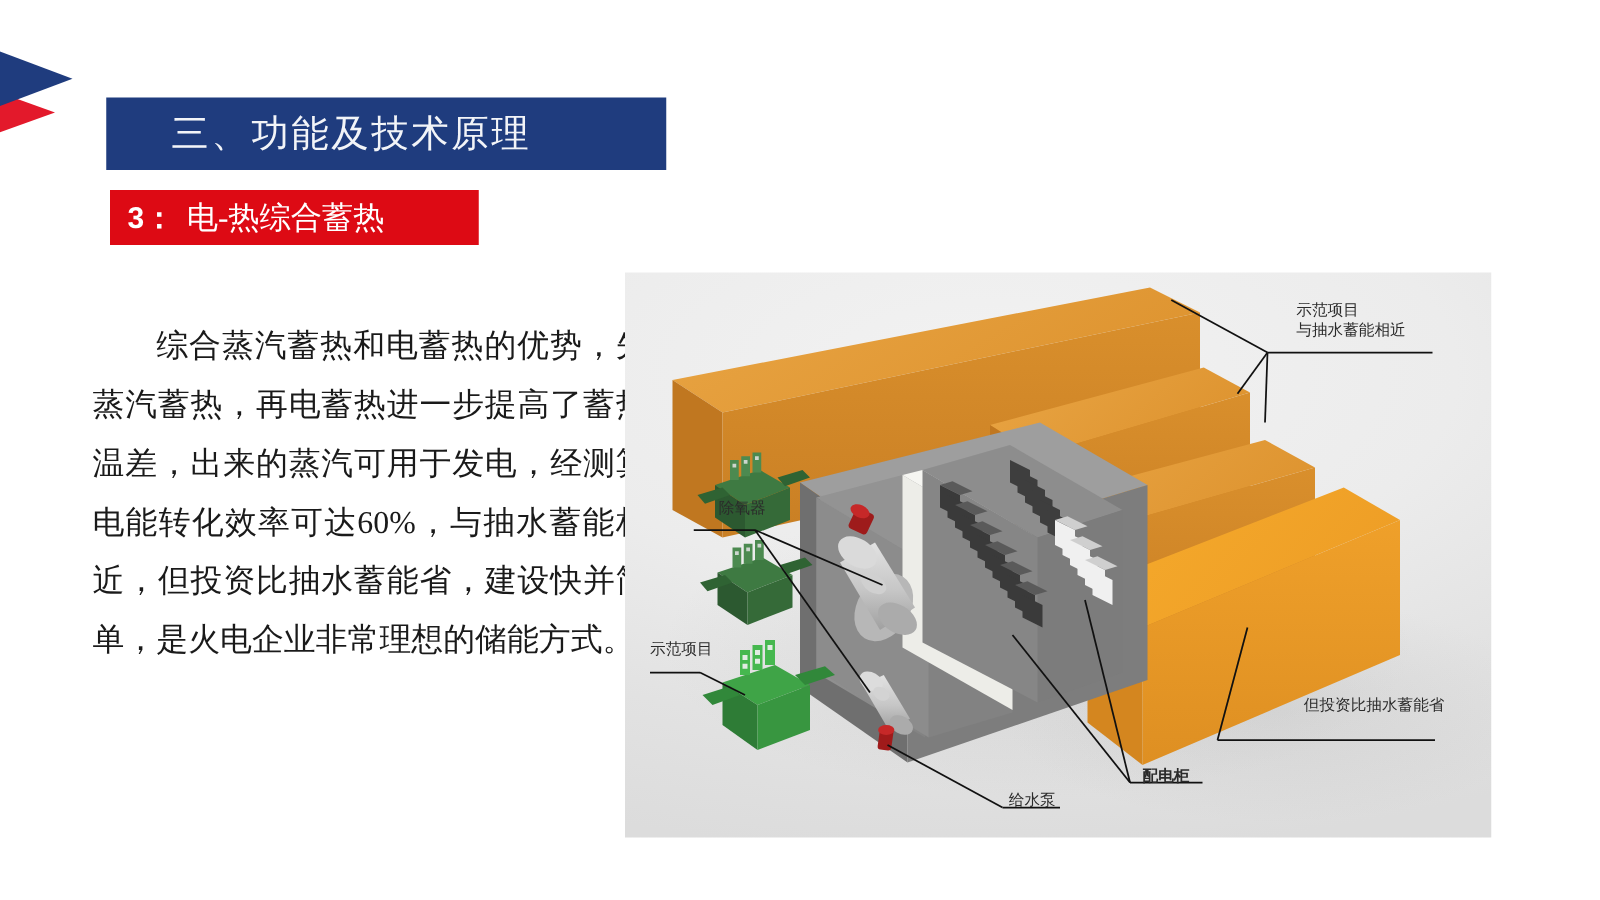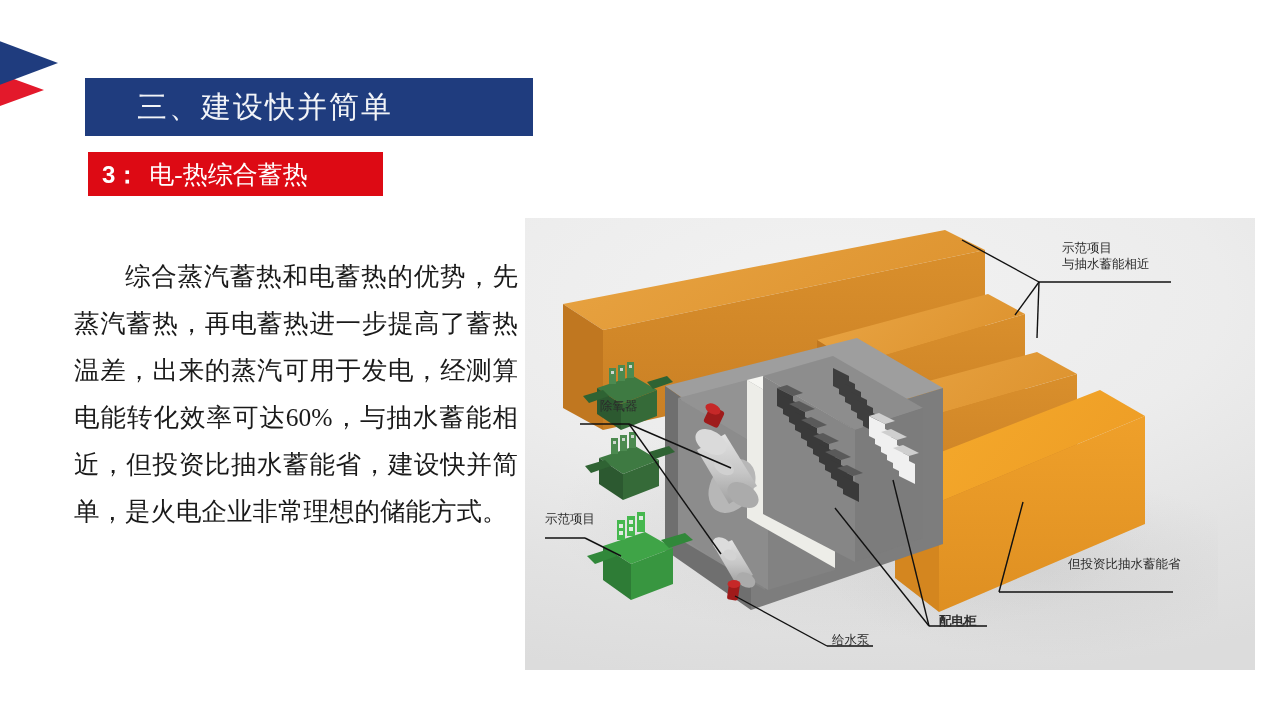--- a/index.html
+++ b/index.html
@@ -105,28 +105,27 @@
     line-height: 47px;
     color: #1a1a1a;
     text-align: justify;
     text-indent: 2em;
     font-family: Liberation Serif, serif;
   }
 
   
   .figure {
     position: absolute;
-    left: 525px;
+    left: 500px;
     top: 218px;
     width: 693px;
     height: 452px;
     background:
       radial-gradient(ellipse 120% 85% at 42% 18%, #f2f2f2 0%, #ececec 45%, #e2e2e2 75%, #dcdcdc 100%);
     overflow: hidden;
-    padding-left: 37px;
   }
   .fig-svg { position: absolute; left: 0; top: 0; }
 
   .fig-label {
     position: absolute;
     font-family: "DejaVu Sans", "Liberation Sans", sans-serif;
     font-size: 12.5px;
     color: #2b2b2b;
     line-height: 16px;
     white-space: nowrap;
@@ -142,21 +141,21 @@
 <body>
 
 <div class="slide">
 
   <div class="corner-deco">
     <div class="deco-red"></div>
     <div class="deco-blue"></div>
   </div>
 
   <div class="section-bar">
-    <span class="section-title">三、建设快并简单</span>
+    <span class="section-title">三、功能及技术原理</span>
   </div>
 
   <div class="subtitle-bar">
     <span class="subtitle-text">
       <span class="subtitle-num">3：</span><span>电-热综合蓄热</span>
     </span>
   </div>
 
   <p class="body-text">综合蒸汽蓄热和电蓄热的优势，先蒸汽蓄热，再电蓄热进一步提高了蓄热温差，出来的蒸汽可用于发电，经测算电能转化效率可达60%，与抽水蓄能相近，但投资比抽水蓄能省，建设快并简单，是火电企业非常理想的储能方式。</p>
 

